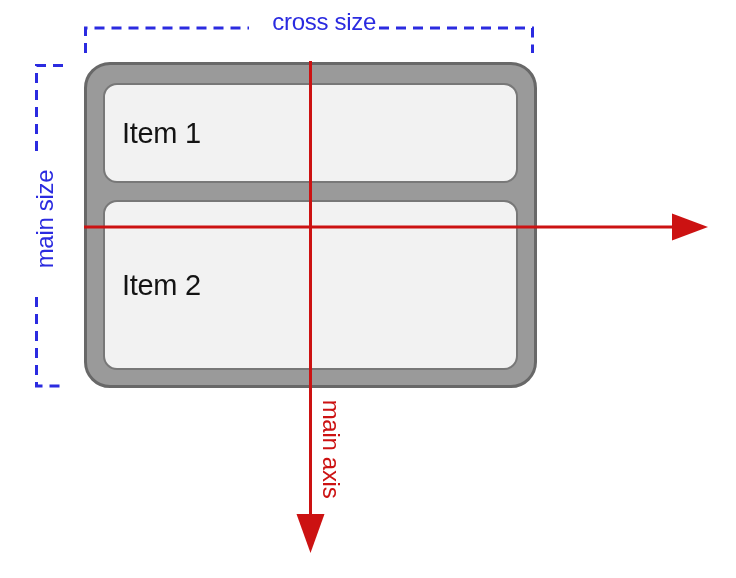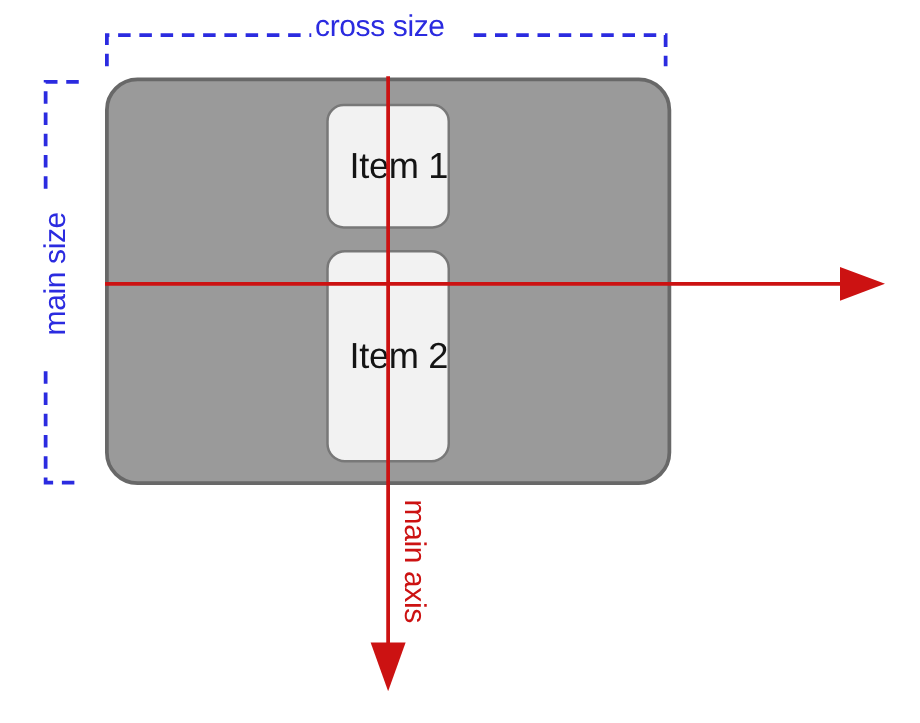--- a/index.html
+++ b/index.html
@@ -4,37 +4,37 @@
 <style>
   html,body { margin:0; padding:0; background:#ffffff; }
   .canvas {
     position:relative; width:736px; height:578px; background:#ffffff;
     font-family:"Liberation Sans", sans-serif; overflow:hidden;
   }
   .flex-container {
     position:absolute; left:84px; top:62px; width:453px; height:326px;
     background:#9a9a9a; border:3px solid #686868; border-radius:26px;
     box-sizing:border-box; padding:18px 16px 15px 16px;
-    display:flex; flex-direction:column; gap:17px;align-items:center;
+    display:flex; flex-direction:column; gap:17px;
   }
   .flex-item {
     background:#f2f2f2; border:2.5px solid #787878; border-radius:14px;
     box-sizing:border-box; display:flex; align-items:center; padding-left:17px;
     font-size:29px; letter-spacing:-0.3px; color:#141414;
   }
   .item1 { height:100px; flex:none; }
-  .item2 { flex:1;border-radius:15px; }
+  .item2 { flex:1; }
   .overlay {
     position:absolute; left:0; top:0; width:736px; height:578px;
     pointer-events:none;
   }
   .lbl { position:absolute; font-size:24px; letter-spacing:-0.3px; white-space:nowrap; line-height:1.1; }
   .lbl-blue { color:#2b2be0; }
   .lbl-red  { color:#cc1212; }
-  .lbl-cross-size { left:252px; top:9px; width:124px; text-align:left; }
+  .lbl-cross-size { left:252px; top:9px; width:124px; text-align:right; }
   .lbl-main-size  { left:45px;  top:219px; transform:translate(-50%,-50%) rotate(-90deg); }
   .lbl-cross-axis { left:547px; top:184px; }
   .lbl-main-axis  { left:331px; top:449px; transform:translate(-50%,-50%) rotate(90deg); }
 </style>
 </head>
 <body>
 
 <div class="canvas">
 
   <div class="flex-container">

